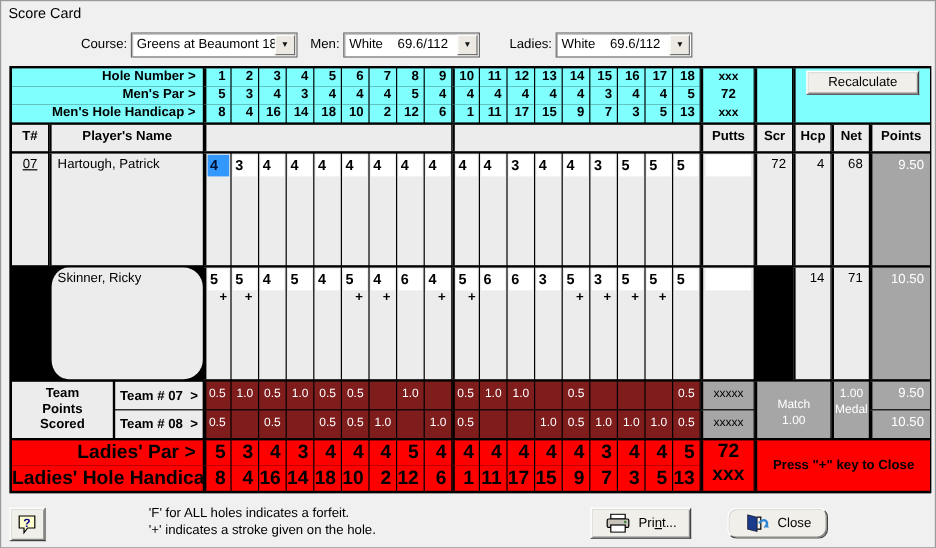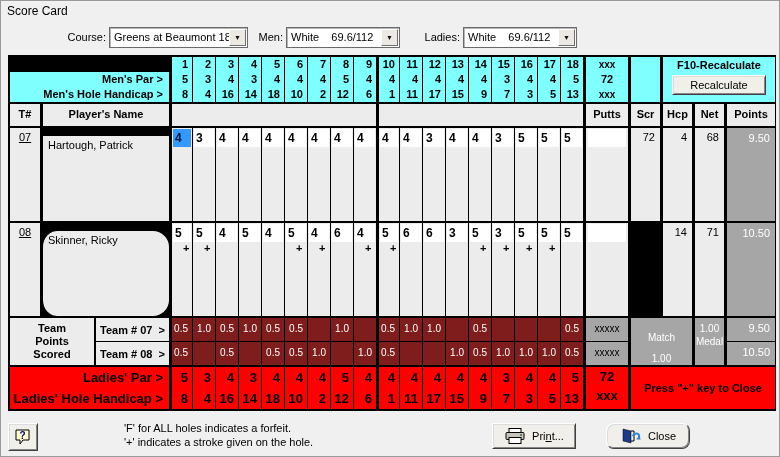--- a/index.html
+++ b/index.html
@@ -30,38 +30,38 @@
   .num { text-align:right; padding-right:4px; }
   .cysum { text-align:center; }
   .cysum div { line-height:15px; }
   .cysum div:nth-child(1), .cysum div:nth-child(3) { font-size:10px; }
   .f10-label { font-weight:bold; font-size:11px; text-align:center; margin-top:1px; }
   .rbtn { width:94px; height:20px; margin:2px auto 0; background:#f0efe9; border:1px solid; border-color:#fff #404040 #404040 #fff;
     box-shadow:inset 1px 1px 0 #dcdcdc, inset -1px -1px 0 #868686; font-size:11px; display:flex; align-items:center; justify-content:center; font-weight:normal; }
   .hdr { font-weight:bold; font-size:11px; text-align:center; line-height:21px; }
   .pcell { font-size:11px; color:#000; }
   .tnum { text-align:center; padding-top:3px;text-decoration:underline; }
-  .pname { padding:3px 0 0 5px; white-space:nowrap;margin-top:8px; }
+  .pname { padding:3px 0 0 5px; white-space:nowrap; }
   .rnum { text-align:right; padding:3px 5px 0 0; }
   .sbox { height:18px; margin:1px 1px 0 1px; background:#fff; font-size:12px; font-weight:bold; line-height:18px; padding-left:2px; color:#000; }
   .sbox.sel { background:#3399ff; color:#001133; }
   .plus { font-size:11px; font-weight:bold; line-height:12px; padding-left:11px; color:#000; }
   .pbox { height:18px; margin:1px 2px 0 2px; background:#fff; }
   .gpts { background:#a6a6a6; color:#fff; font-size:11px; text-align:right; padding:3px 5px 0 0; line-height:15px; }
   .gval { background:#7f1d1d; color:#fff; font-size:10px; text-align:right; padding:5px 4px 0 0; }
   .gx { background:#a6a6a6; color:#000; font-size:10px; text-align:center; padding-top:5px; }
   .team-left { background:#000; display:flex; gap:2px; }
   .tp-scored { width:84px; background:#ececec; font-weight:bold; font-size:11px; text-align:center; line-height:13px; padding-top:4px; color:#000; }
   .tlabels { flex:1; display:flex; flex-direction:column; gap:1px; }
   .tlabel { flex:1; background:#ececec; font-weight:bold; font-size:11px; display:flex; align-items:center; justify-content:center; white-space:pre; color:#000; }
   .mm { background:#a6a6a6; color:#fff; font-size:10px; display:flex; flex-direction:column; align-items:center; }
   .mm div { line-height:13px; }
-  .match-cell { padding-top:13px;justify-content:space-between; }
+  .match-cell { padding-top:13px; }
   .medal-cell { padding-top:4px; }
-  .red { background:#ff0000; font-weight:bold; font-size:13px; color:#000; line-height:21px; }
+  .red { background:#ff0000; font-weight:bold; font-size:16px; color:#000; line-height:21px; }
   .rxx { text-align:center; }
   .rxx div { line-height:19px; }
   .press { display:flex; align-items:center; justify-content:center; font-size:11px; }
 
   .btn { position:absolute; background:#f0efe9; border:1px solid; border-color:#fff #404040 #404040 #fff;
     box-shadow:inset 1px 1px 0 #dcdcdc, inset -1px -1px 0 #868686; display:flex; align-items:center; justify-content:center; gap:6px; font-size:11px; color:#000; }
   .helpbtn { left:8px; top:423px; width:30px; height:28px; }
   .printbtn { left:492px; top:423px; width:84px; height:26px; }
   .closebtn { left:606px; top:423px; width:84px; height:26px;border-radius:8px; }
   .notes { position:absolute; left:124px; top:421px; font-size:11px; line-height:14px; color:#000; }
@@ -92,23 +92,23 @@
 <div class="card">
 
   <div class="trow" id="cyan-grid">
     <div class="cell cyan cysum thick" style="grid-column:21;grid-row:1/4;">
       <div>xxx</div>
       <div>72</div>
       <div>xxx</div>
     </div>
     <div class="cell cyan thick" style="grid-column:22;grid-row:1/4;"></div>
     <div class="cell cyan thick" style="grid-column:23/26;grid-row:1/4;">
-      <div class="f10-label">F10-Recalculate</div>
       <div class="rbtn">Recalculate</div>
     </div>
+  <div class="cell cyan lblR" style="grid-area: 1 / 1 / auto / 3;">Hole Number &gt;</div>
       <div class="cell cyan lblR" style="grid-area: 2 / 1 / auto / 3;">Men's Par &gt;</div>
       <div class="cell cyan lblR" style="grid-area: 3 / 1 / auto / 3; text-align: right;">Men's Hole Handicap &gt;</div>
       <div class="cell cyan num thick" style="grid-area: 1 / 3;">1</div>
       <div class="cell cyan num" style="grid-area: 1 / 4;">2</div>
       <div class="cell cyan num" style="grid-area: 1 / 5;">3</div>
       <div class="cell cyan num" style="grid-area: 1 / 6;">4</div>
       <div class="cell cyan num" style="grid-area: 1 / 7;">5</div>
       <div class="cell cyan num" style="grid-area: 1 / 8;">6</div>
       <div class="cell cyan num" style="grid-area: 1 / 9;">7</div>
       <div class="cell cyan num" style="grid-area: 1 / 10;">8</div>
@@ -234,21 +234,20 @@
       <div class="cell thick" style="grid-area: 1 / 21;">
         <div class="pbox"></div>
       </div>
       <div class="cell pcell rnum thick" style="grid-area: 1 / 22;">72</div>
       <div class="cell pcell rnum thick" style="grid-area: 1 / 23;">4</div>
       <div class="cell pcell rnum thick" style="grid-area: 1 / 24;">68</div>
       <div class="cell gpts thick" style="grid-area: 1 / 25;">9.50</div>
     </div>
   <div class="sep"></div>
   <div class="trow prow">
-      <div class="cell pcell tnum" style="grid-area: 1 / 1;">08</div>
       <div class="cell pcell pname thick" style="grid-area: 1 / 2; border-radius: 16px;">Skinner, Ricky</div>
       <div class="cell thick" style="grid-area: 1 / 3;">
         <div class="sbox">5</div>
         <div class="plus">+</div>
       </div>
       <div class="cell" style="grid-area: 1 / 4;">
         <div class="sbox">5</div>
         <div class="plus">+</div>
       </div>
       <div class="cell" style="grid-area: 1 / 5;">

